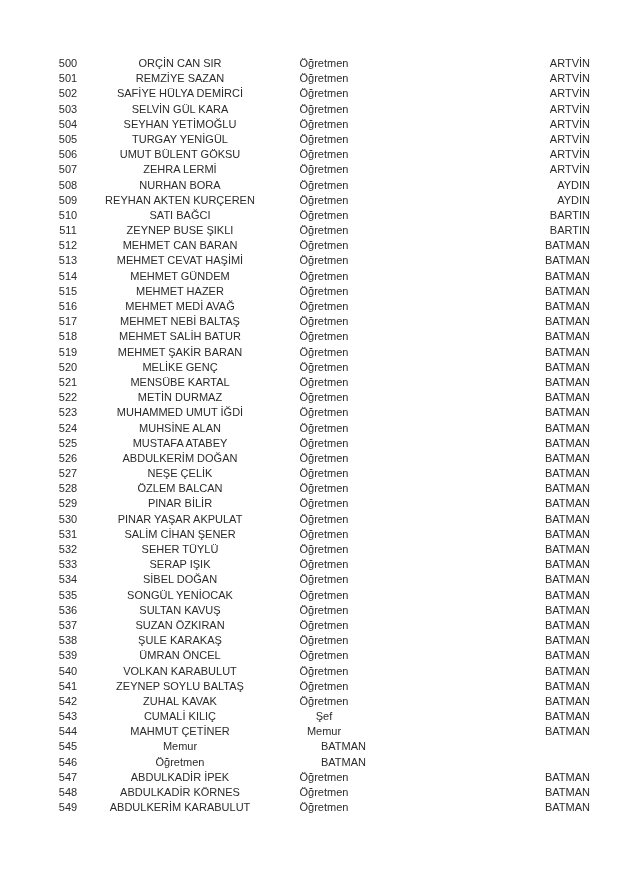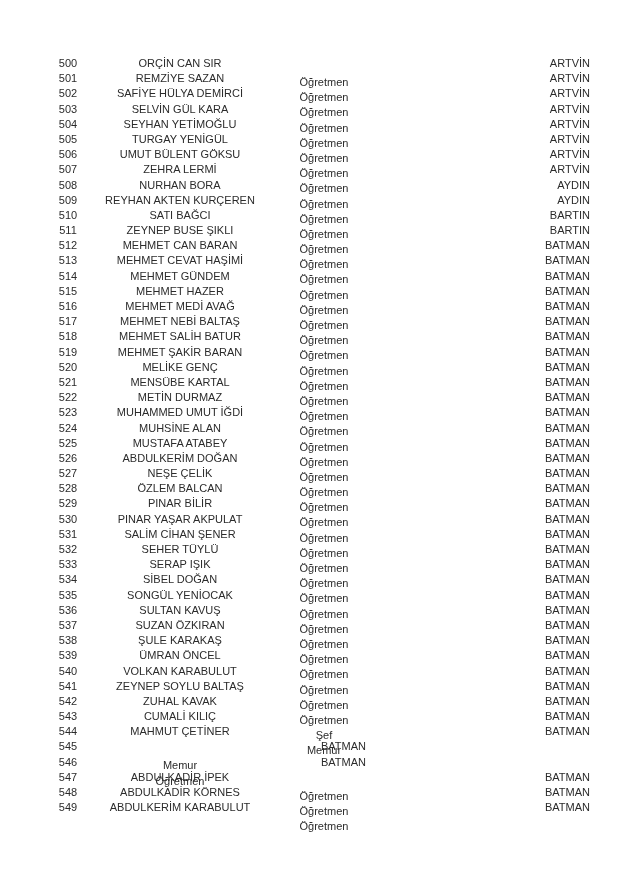--- a/index.html
+++ b/index.html
@@ -29,21 +29,21 @@
     padding-left: 58px;
     padding-right: 30px;
     height: 15.2px;
     line-height: 15.2px;
     font-size: 11px;
     color: #2b2b2b;
     white-space: nowrap;
   }
   .cell.num  { text-align: center; }
   .cell.name { text-align: center; }
-  .cell.role { text-align: center; margin-top: 19px; }
+  .cell.role { text-align: center; }
   .cell.prov { text-align: right; }
 </style>
 </head>
 <body>
 
 <div class="page">
   <div class="rows" id="rows">
   <div class="row">
     <span class="cell num">500</span>
     <span class="cell name">ORÇİN CAN SIR</span>

